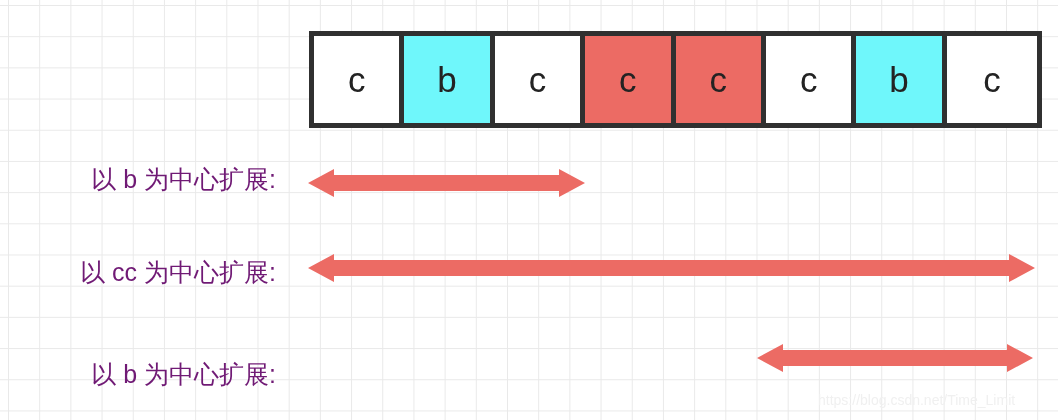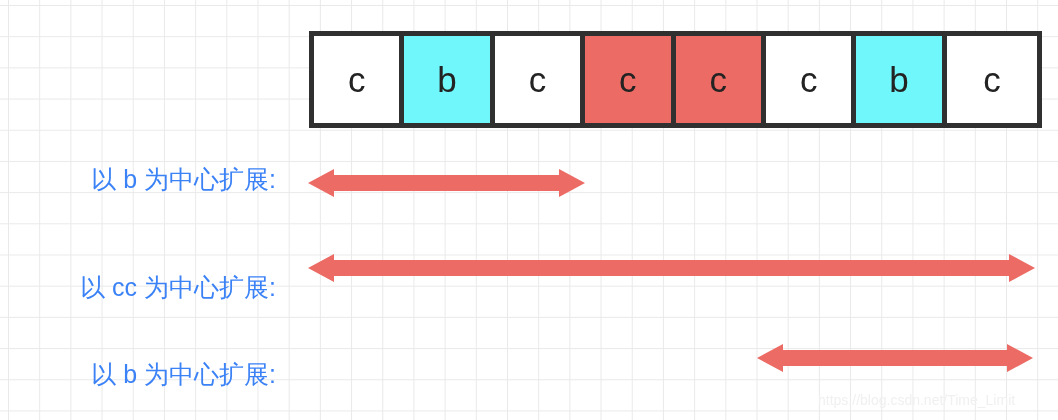--- a/index.html
+++ b/index.html
@@ -70,27 +70,27 @@
   .char-cell.fill-cyan { background: #6ff7fb; }
   .char-cell.fill-red  { background: #ec6b64; }
   .char-cell.fill-white{ background: #ffffff; }
 
   
   .row-label {
     position: absolute;
     width: 268px;
     text-align: right;
     font-size: 25px;
-    color: #3b82f6;
+    color: #701a75;
     font-family: "Liberation Sans", "DejaVu Sans", sans-serif;
     white-space: nowrap;
     left: 8px;
   }
   #label-row-0 { top: 163px; }
-  #label-row-1 { top: 271px; }
+  #label-row-1 { top: 256px; }
   #label-row-2 { top: 358px; }
 
   
   .arrow-svg {
     position: absolute;
     overflow: visible;
   }
 
   
   #watermark {

